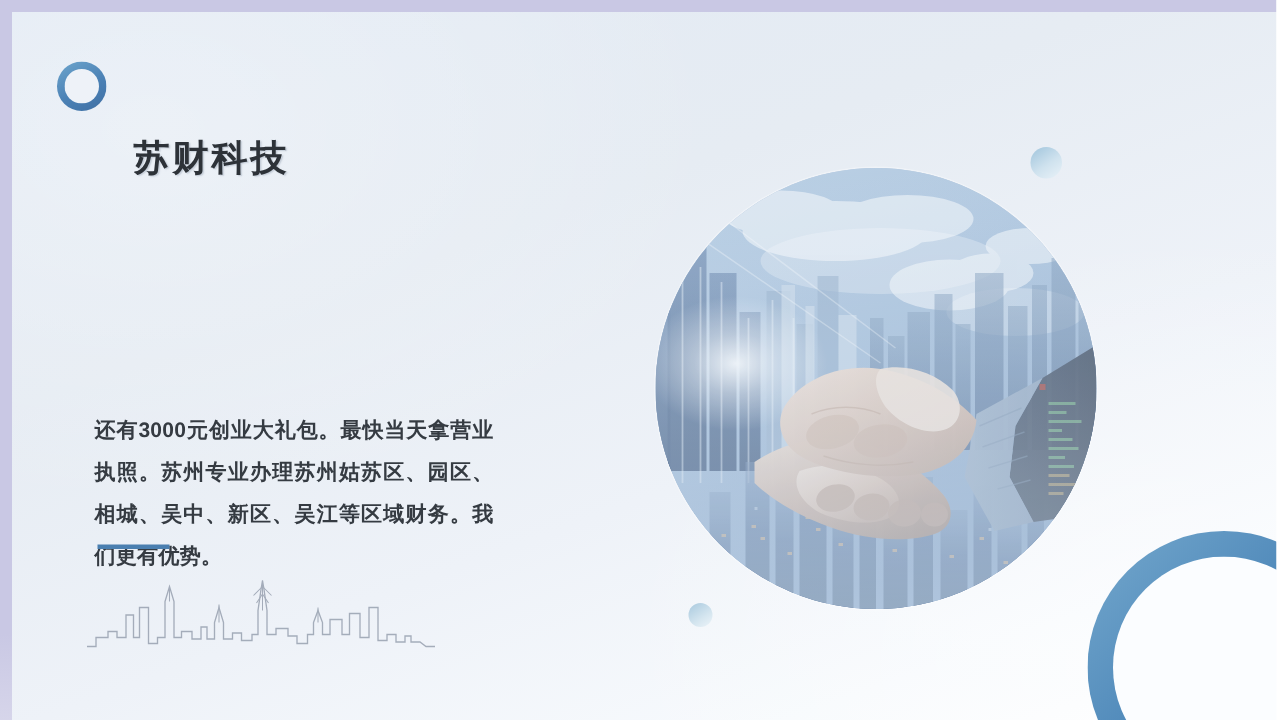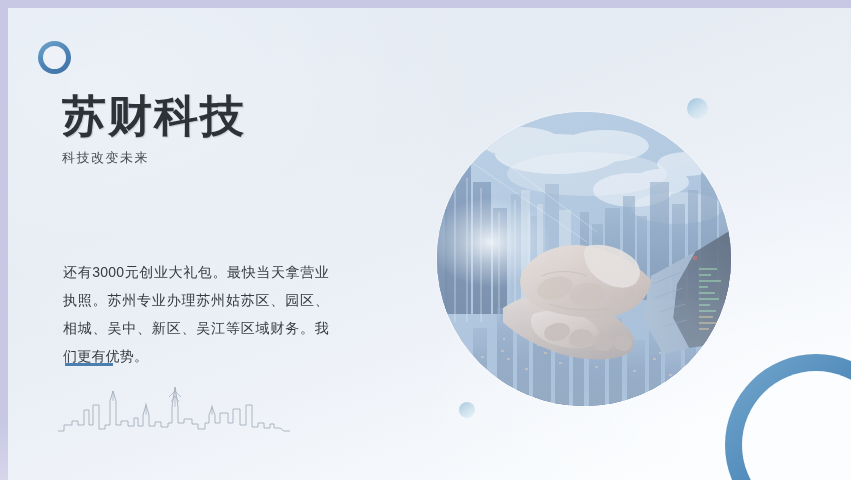--- a/index.html
+++ b/index.html
@@ -88,27 +88,28 @@
     background: linear-gradient(145deg, #a8c9de 0%, #d4e5ef 60%, #edf4f9 100%);
   }
 
   
   .brand {
     position: absolute;
     left: 62px; top: 93px;
     z-index: 20;
   }
   .brand-name {
-    font-size: 44px;
+    font-size: 24px;
     font-weight: 700;
     color: #2d3238;
     letter-spacing: 2px;
     line-height: 1.05;
     text-shadow: 1px 1px 1px rgba(120,135,155,0.35);
     white-space: nowrap;
+    margin-left: 27px;
   }
   .brand-tag {
     margin-top: 10px;
     font-size: 13px;
     font-weight: 400;
     color: #454b52;
     letter-spacing: 1.5px;
     white-space: nowrap;
   }
 
@@ -120,24 +121,24 @@
     color: #24282d;
     letter-spacing: 1px;
     line-height: 1.1;
     text-shadow: 1.5px 1.5px 1.5px rgba(110,128,150,0.45);
     white-space: nowrap;
     z-index: 20;
   }
 
   .body-copy {
     position: absolute;
-    left: 63px; top: 258px;
+    left: 63px; top: 272px;
     width: 266px;
     font-size: 14px;
-    font-weight: 400;
+    font-weight: 700;
     color: #353b42;
     line-height: 2.0;
     letter-spacing: 0.2px;
     text-align: justify;
     z-index: 20;
   }
 
   .rule {
     position: absolute;
     left: 65px; top: 363px;
@@ -180,21 +181,20 @@
   <div class="sheen"></div>
 
   <div class="ring-tl"></div>
   <div class="arc-br"></div>
 
   <div class="dot dot-a"></div>
   <div class="dot dot-b"></div>
 
   <div class="brand">
     <div class="brand-name">苏财科技</div>
-    <div class="brand-tag">科技改变未来</div>
   </div>
 
 
   <div class="body-copy">还有3000元创业大礼包。最快当天拿营业执照。苏州专业办理苏州姑苏区、园区、相城、吴中、新区、吴江等区域财务。我们更有优势。</div>
 
   <div class="rule"></div>
 
   <div class="skyline">
     <svg viewBox="0 0 232 48" preserveAspectRatio="none" aria-hidden="true">
       <g fill="none" stroke="#8c96a6" stroke-width="0.9" stroke-linejoin="miter">

